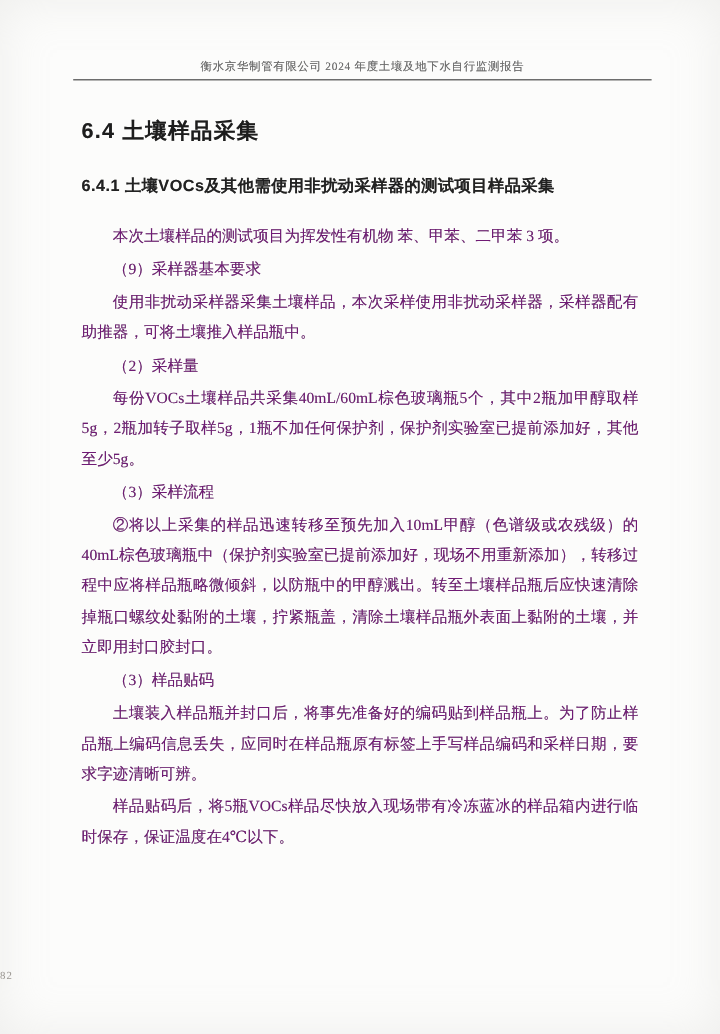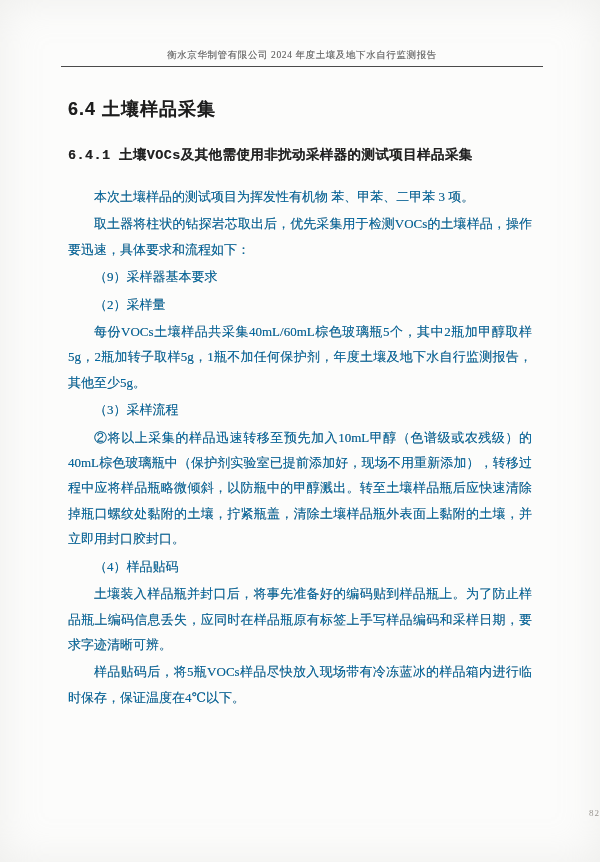--- a/index.html
+++ b/index.html
@@ -47,43 +47,43 @@
   .sec-title {
     font-family: "Liberation Sans", "DejaVu Sans", sans-serif;
     font-size: 18px;
     font-weight: bold;
     color: #1d1d1d;
     letter-spacing: 1px;
     margin: 0 0 25px 0;
     text-shadow: 0 0 0.4px rgba(20,20,20,0.5);
   }
   .subsec-title {
-    font-family: Liberation Mono, monospace;
+    font-family: Liberation Sans, sans-serif;
     font-size: 13.5px;
     font-weight: bold;
     color: #222222;
     letter-spacing: 0.4px;
     margin: 0 0 20px 0;
     text-shadow: 0 0 0.4px rgba(20,20,20,0.5);
   }
   .blk {
     font-size: 13px;
     line-height: 25.4px;
     text-indent: 2em;
     text-align: justify;
     margin: 0 0 2px 0;
-    color: #0369a1;
+    color: #701a75;
     text-shadow: 0 0 0.5px rgba(60,60,60,0.55);
   }
   .page-number {
     position: absolute;
     top: 808px;
     left: 0;
     width: 100%;
-    text-align: right;
+    text-align: left;
     font-size: 9px;
     color: #999590;
     letter-spacing: 1px;
   }
 </style>
 </head>
 <body>
 
 <div class="sheet">
 
@@ -92,35 +92,35 @@
   <div class="header-rule"></div>
 
   <div class="content">
 
     <div class="sec-title">6.4  土壤样品采集</div>
 
     <div class="subsec-title">6.4.1  土壤VOCs及其他需使用非扰动采样器的测试项目样品采集</div>
 
     <p class="blk">本次土壤样品的测试项目为挥发性有机物 苯、甲苯、二甲苯 3 项。</p>
 
-    <p class="blk">取土器将柱状的钻探岩芯取出后，优先采集用于检测VOCs的土壤样品，操作要迅速，具体要求和流程如下：</p>
 
     <p class="blk">（9）采样器基本要求</p>
 
+    <p class="blk">使用非扰动采样器采集土壤样品，本次采样使用非扰动采样器，采样器配有助推器，可将土壤推入样品瓶中。</p>
 
     <p class="blk">（2）采样量</p>
 
-    <p class="blk">每份VOCs土壤样品共采集40mL/60mL棕色玻璃瓶5个，其中2瓶加甲醇取样5g，2瓶加转子取样5g，1瓶不加任何保护剂，年度土壤及地下水自行监测报告，其他至少5g。</p>
+    <p class="blk">每份VOCs土壤样品共采集40mL/60mL棕色玻璃瓶5个，其中2瓶加甲醇取样5g，2瓶加转子取样5g，1瓶不加任何保护剂，保护剂实验室已提前添加好，其他至少5g。</p>
 
     <p class="blk">（3）采样流程</p>
 
 
     <p class="blk">②将以上采集的样品迅速转移至预先加入10mL甲醇（色谱级或农残级）的40mL棕色玻璃瓶中（保护剂实验室已提前添加好，现场不用重新添加），转移过程中应将样品瓶略微倾斜，以防瓶中的甲醇溅出。转至土壤样品瓶后应快速清除掉瓶口螺纹处黏附的土壤，拧紧瓶盖，清除土壤样品瓶外表面上黏附的土壤，并立即用封口胶封口。</p>
 
-    <p class="blk">（4）样品贴码</p>
+    <p class="blk">（3）样品贴码</p>
 
     <p class="blk">土壤装入样品瓶并封口后，将事先准备好的编码贴到样品瓶上。为了防止样品瓶上编码信息丢失，应同时在样品瓶原有标签上手写样品编码和采样日期，要求字迹清晰可辨。</p>
 
 
     <p class="blk">样品贴码后，将5瓶VOCs样品尽快放入现场带有冷冻蓝冰的样品箱内进行临时保存，保证温度在4℃以下。</p>
 
   </div>
 
   <div class="page-number">82</div>
 

